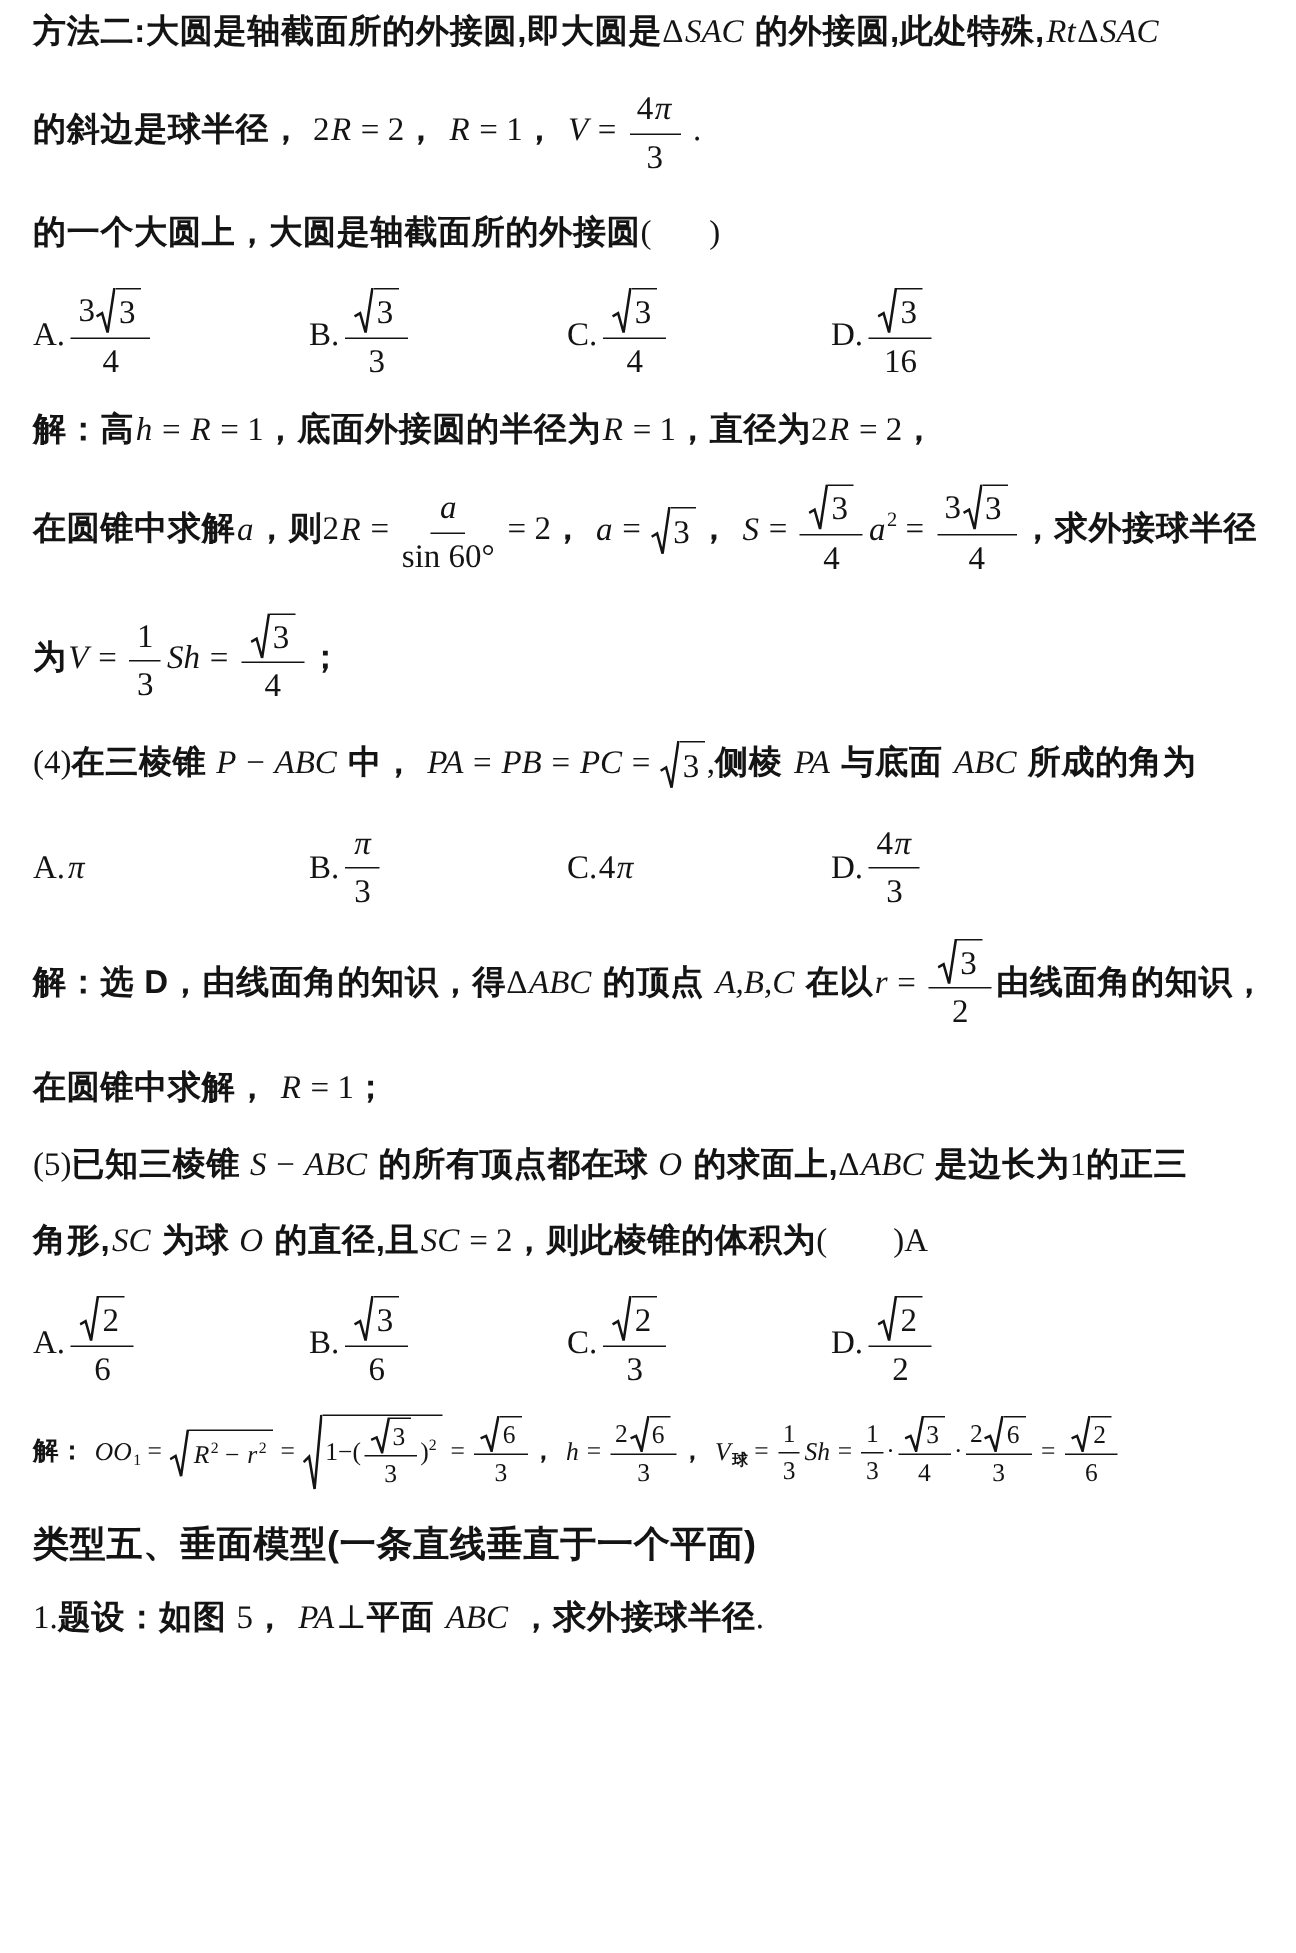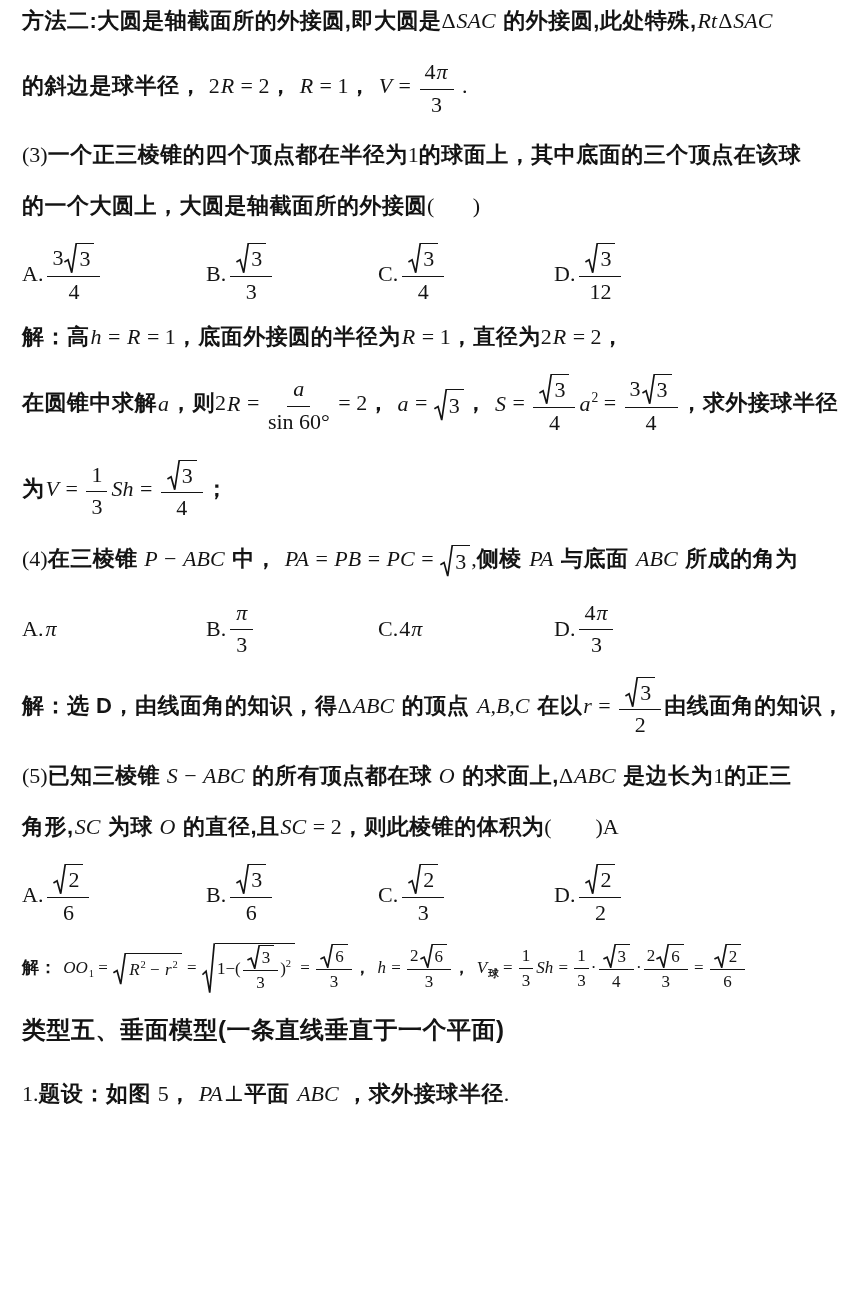--- a/index.html
+++ b/index.html
@@ -75,38 +75,37 @@
   }
   .opt { display: inline-flex; align-items: center; }
   .opt-label { margin-right: 1px; }
 
   
   [data-name="q5-solution-line"] { font-size: 17px; }
   [data-name="q5-solution-line"] .fnum { padding: 0 3px 1px; }
   [data-name="q5-solution-line"] .frac { margin: 0 2px; }
 
   
-  .line.heading { font-size: 24px; margin-top: 10px; margin-bottom: 34px; }
+  .line.heading { font-size: 24px; margin-top: 10px; margin-bottom: 18px; }
   .line.heading .cjk { font-weight: 800; letter-spacing: 0.5px; }
 </style>
 </head>
 <body>
 
 <main data-name="document-body">
     <div class="line p" data-name="method2-line1"><span class="cjk" data-name="text-run">方法二:大圆是轴截面所的外接圆,即大圆是</span><span class="mn" data-name="math-number">Δ</span><span class="mi" data-name="math-variable">SAC</span><span class="cjk" data-name="text-run"> 的外接圆,此处特殊,</span><span class="mi" data-name="math-variable">Rt</span><span class="mn" data-name="math-number">Δ</span><span class="mi" data-name="math-variable">SAC</span></div>
     <div class="line p" data-name="method2-line2"><span class="cjk" data-name="text-run">的斜边是球半径， </span><span class="mn" data-name="math-number">2</span><span class="mi" data-name="math-variable">R</span><span class="mn" data-name="math-number"> = 2</span><span class="cjk" data-name="text-run">， </span><span class="mi" data-name="math-variable">R</span><span class="mn" data-name="math-number"> = 1</span><span class="cjk" data-name="text-run">， </span><span class="mi" data-name="math-variable">V</span><span class="mn" data-name="math-number"> = </span><span class="frac" data-name="fraction">
         <span class="fnum" data-name="fraction-numerator">
           <span class="mn" data-name="math-number">4</span>
           <span class="mi" data-name="math-variable">π</span>
         </span>
         <span class="fden" data-name="fraction-denominator">
           <span class="mn" data-name="math-number">3</span>
         </span>
       </span><span class="mn" data-name="math-number"> .</span></div>
-    <div class="line p" data-name="q3-statement-line1"><span class="mn" data-name="math-number">(3)</span><span class="cjk" data-name="text-run">一个正三棱锥的四个顶点都在半径为</span><span class="mn" data-name="math-number">1</span><span class="cjk" data-name="text-run">的球面上，其中底面的三个顶点在该球</span></div>
     <div class="line p" data-name="q3-statement-line2"><span class="cjk" data-name="text-run">的一个大圆上，大圆是轴截面所的外接圆</span><span class="mn" data-name="math-number">(&nbsp;&nbsp;&nbsp;&nbsp;&nbsp;&nbsp;&nbsp;)</span></div>
     <div class="line options" data-name="q3-options">
       <span class="opt" data-name="option-a">
         <span class="mn opt-label" data-name="option-label">A.</span>
         <span class="frac" data-name="fraction">
           <span class="fnum" data-name="fraction-numerator">
             <span class="mn" data-name="math-number">3</span>
             <span class="sqrt" data-name="square-root"><svg class="rs" viewBox="0 0 32 100" preserveAspectRatio="none" data-name="radical-icon">
                 <path d="M1 62 L10 55 L19 97 L30 2 L32 2" fill="none" stroke="currentColor" stroke-width="1.7" vector-effect="non-scaling-stroke"></path>
               </svg><span class="sqrt-body" data-name="radicand"><span class="mn" data-name="math-number">3</span></span></span>
@@ -144,21 +143,21 @@
       </span>
       <span class="opt" data-name="option-d">
         <span class="mn opt-label" data-name="option-label">D.</span>
         <span class="frac" data-name="fraction">
           <span class="fnum" data-name="fraction-numerator">
             <span class="sqrt" data-name="square-root"><svg class="rs" viewBox="0 0 32 100" preserveAspectRatio="none" data-name="radical-icon">
                 <path d="M1 62 L10 55 L19 97 L30 2 L32 2" fill="none" stroke="currentColor" stroke-width="1.7" vector-effect="non-scaling-stroke"></path>
               </svg><span class="sqrt-body" data-name="radicand"><span class="mn" data-name="math-number">3</span></span></span>
           </span>
           <span class="fden" data-name="fraction-denominator">
-            <span class="mn" data-name="math-number">12</span>
+            <span class="mn" data-name="math-number">16</span>
           </span>
         </span>
       </span>
     </div>
     <div class="line p" data-name="q3-solution-line1"><span class="cjk" data-name="text-run">解：高</span><span class="mi" data-name="math-variable">h</span><span class="mn" data-name="math-number"> = </span><span class="mi" data-name="math-variable">R</span><span class="mn" data-name="math-number"> = 1</span><span class="cjk" data-name="text-run">，底面外接圆的半径为</span><span class="mi" data-name="math-variable">R</span><span class="mn" data-name="math-number"> = 1</span><span class="cjk" data-name="text-run">，直径为</span><span class="mn" data-name="math-number">2</span><span class="mi" data-name="math-variable">R</span><span class="mn" data-name="math-number"> = 2</span><span class="cjk" data-name="text-run">，</span></div>
     <div class="line p" data-name="q3-solution-line2"><span class="cjk" data-name="text-run">在圆锥中求解</span><span class="mi" data-name="math-variable">a</span><span class="cjk" data-name="text-run">，则</span><span class="mn" data-name="math-number">2</span><span class="mi" data-name="math-variable">R</span><span class="mn" data-name="math-number"> = </span><span class="frac" data-name="fraction">
         <span class="fnum" data-name="fraction-numerator">
           <span class="mi" data-name="math-variable">a</span>
         </span>
         <span class="fden" data-name="fraction-denominator">
@@ -243,20 +242,21 @@
     <div class="line p" data-name="q4-solution-line1"><span class="cjk" data-name="text-run">解：选 D，由线面角的知识，得</span><span class="mn" data-name="math-number">Δ</span><span class="mi" data-name="math-variable">ABC</span><span class="cjk" data-name="text-run"> 的顶点 </span><span class="mi" data-name="math-variable">A,B,C</span><span class="cjk" data-name="text-run"> 在以</span><span class="mi" data-name="math-variable">r</span><span class="mn" data-name="math-number"> = </span><span class="frac" data-name="fraction">
         <span class="fnum" data-name="fraction-numerator">
           <span class="sqrt" data-name="square-root"><svg class="rs" viewBox="0 0 32 100" preserveAspectRatio="none" data-name="radical-icon">
               <path d="M1 62 L10 55 L19 97 L30 2 L32 2" fill="none" stroke="currentColor" stroke-width="1.7" vector-effect="non-scaling-stroke"></path>
             </svg><span class="sqrt-body" data-name="radicand"><span class="mn" data-name="math-number">3</span></span></span>
         </span>
         <span class="fden" data-name="fraction-denominator">
           <span class="mn" data-name="math-number">2</span>
         </span>
       </span><span class="cjk" data-name="text-run">由线面角的知识，</span></div>
+    <div class="line p" data-name="q4-solution-line2"><span class="cjk" data-name="text-run">在圆锥中求解， </span><span class="mi" data-name="math-variable">R</span><span class="mn" data-name="math-number"> = 1</span><span class="cjk" data-name="text-run">；</span></div>
     <div class="line p" data-name="q5-statement-line1"><span class="mn" data-name="math-number">(5)</span><span class="cjk" data-name="text-run">已知三棱锥</span><span class="mi" data-name="math-variable"> S</span><span class="mn" data-name="math-number"> − </span><span class="mi" data-name="math-variable">ABC</span><span class="cjk" data-name="text-run"> 的所有顶点都在球</span><span class="mi" data-name="math-variable"> O</span><span class="cjk" data-name="text-run"> 的求面上,</span><span class="mn" data-name="math-number">Δ</span><span class="mi" data-name="math-variable">ABC</span><span class="cjk" data-name="text-run"> 是边长为</span><span class="mn" data-name="math-number">1</span><span class="cjk" data-name="text-run">的正三</span></div>
     <div class="line p" data-name="q5-statement-line2"><span class="cjk" data-name="text-run">角形,</span><span class="mi" data-name="math-variable">SC</span><span class="cjk" data-name="text-run"> 为球</span><span class="mi" data-name="math-variable"> O</span><span class="cjk" data-name="text-run"> 的直径,且</span><span class="mi" data-name="math-variable">SC</span><span class="mn" data-name="math-number"> = 2</span><span class="cjk" data-name="text-run">，则此棱锥的体积为</span><span class="mn" data-name="math-number">(&nbsp;&nbsp;&nbsp;&nbsp;&nbsp;&nbsp;&nbsp;&nbsp;)A</span></div>
     <div class="line options" data-name="q5-options">
       <span class="opt" data-name="option-a">
         <span class="mn opt-label" data-name="option-label">A.</span>
         <span class="frac" data-name="fraction">
           <span class="fnum" data-name="fraction-numerator">
             <span class="sqrt" data-name="square-root"><svg class="rs" viewBox="0 0 32 100" preserveAspectRatio="none" data-name="radical-icon">
                 <path d="M1 62 L10 55 L19 97 L30 2 L32 2" fill="none" stroke="currentColor" stroke-width="1.7" vector-effect="non-scaling-stroke"></path>
               </svg><span class="sqrt-body" data-name="radicand"><span class="mn" data-name="math-number">2</span></span></span>

